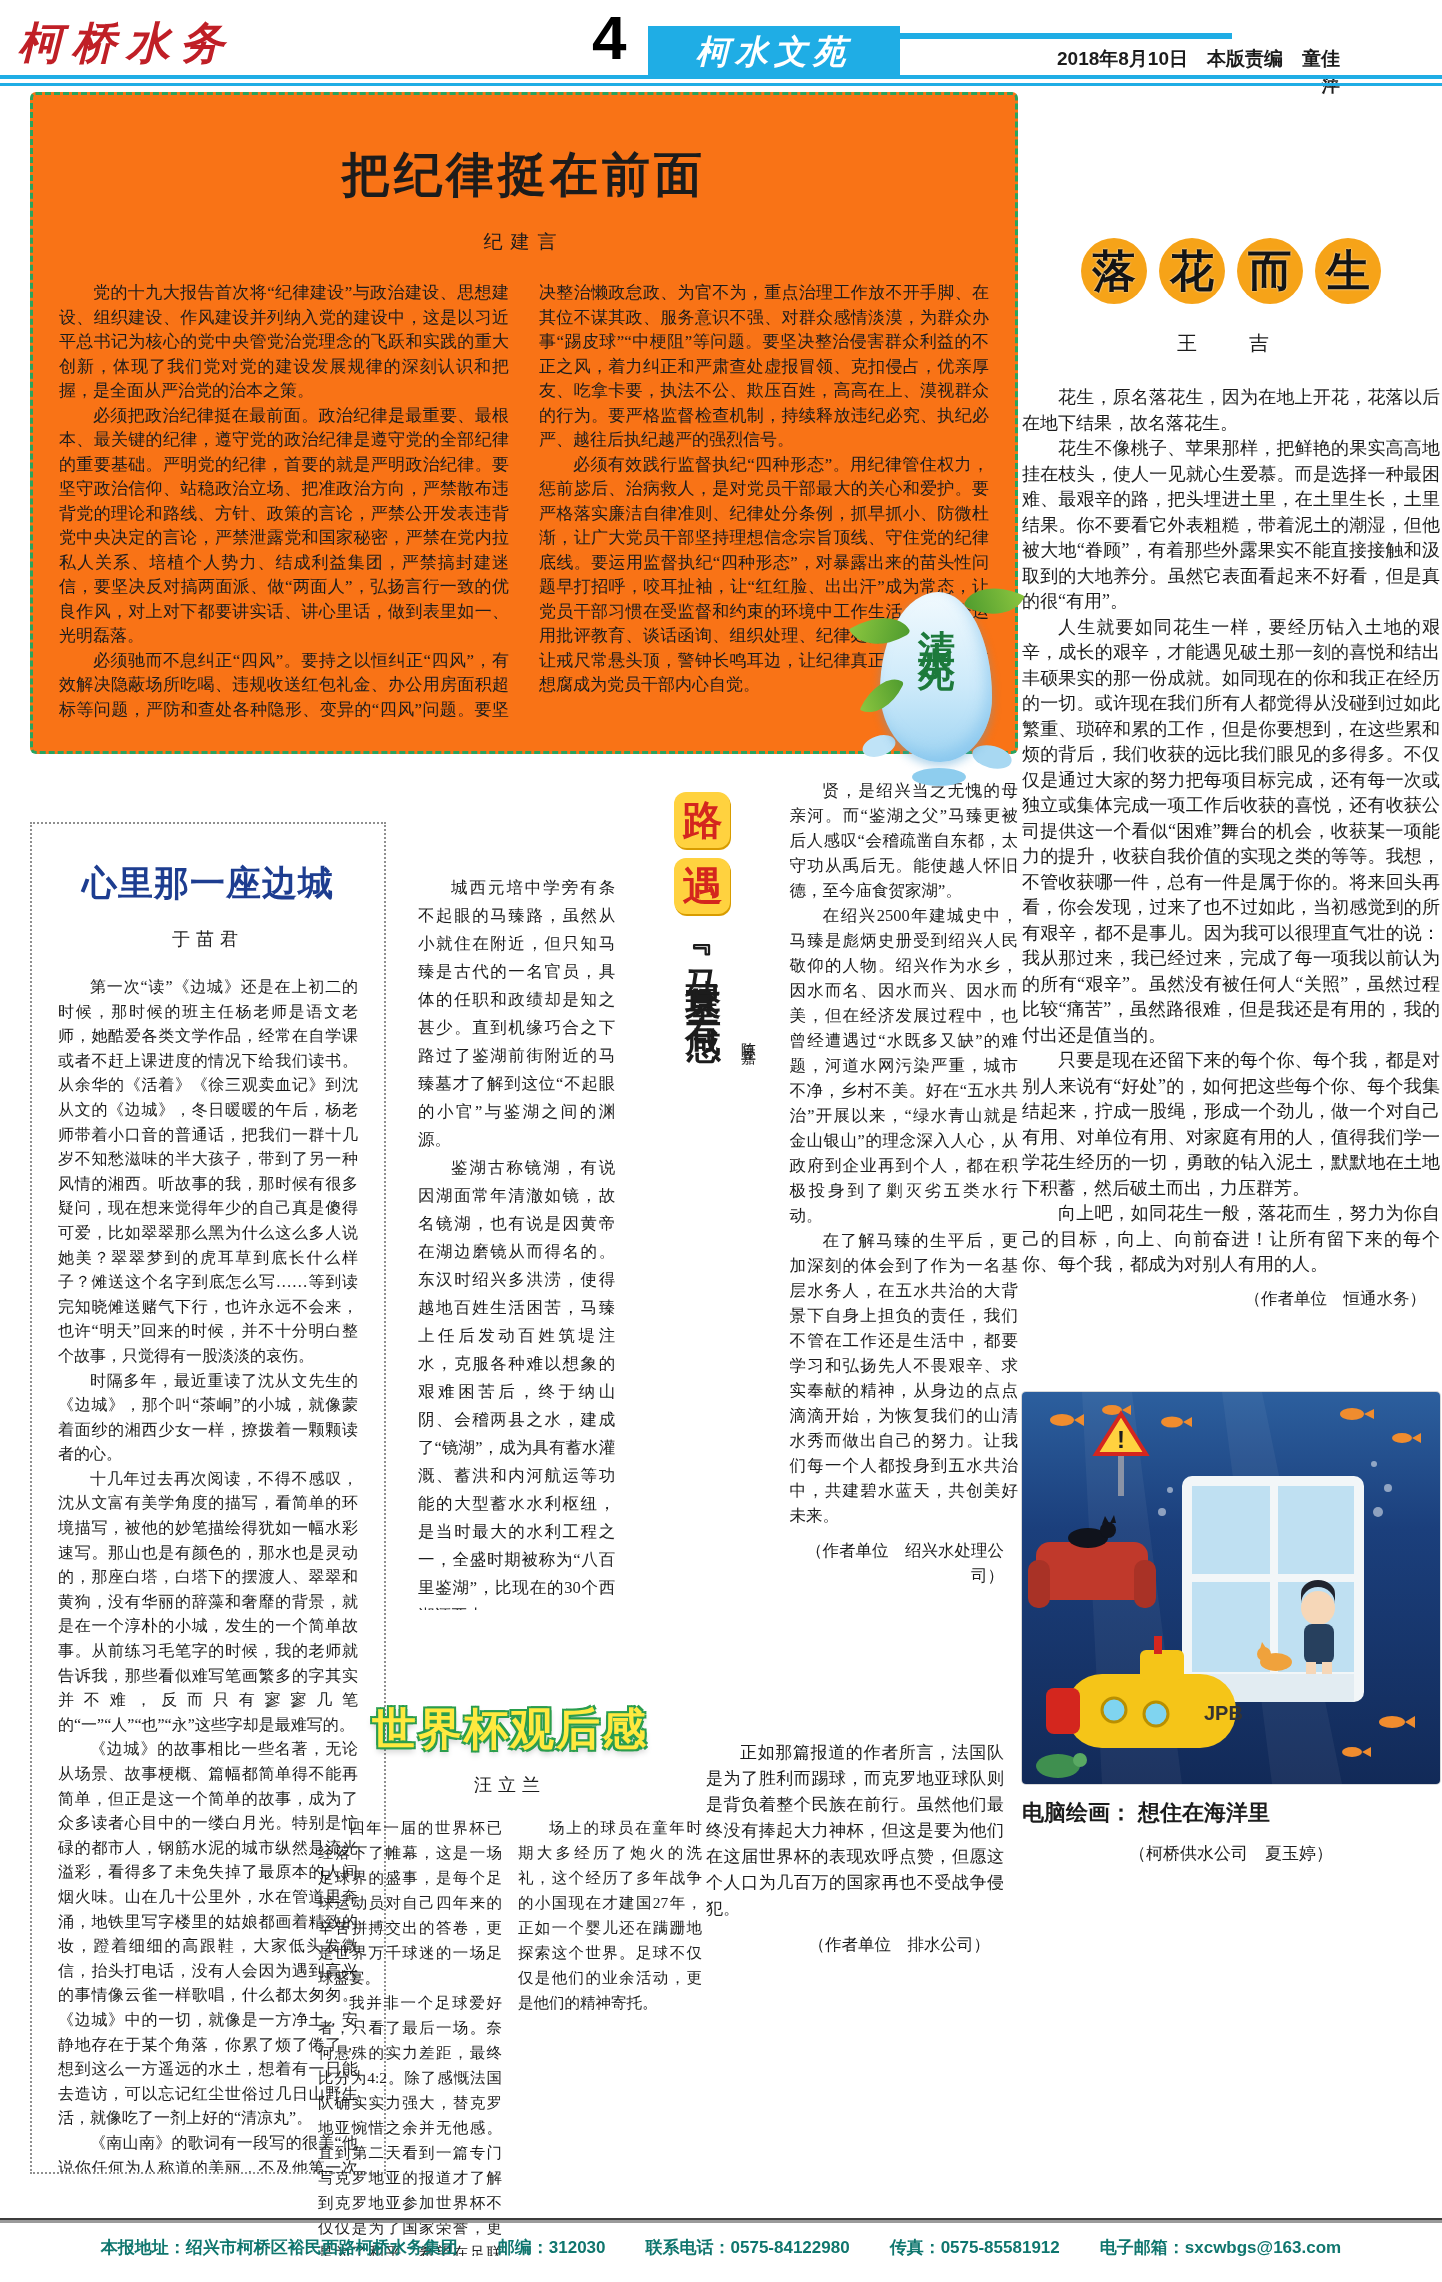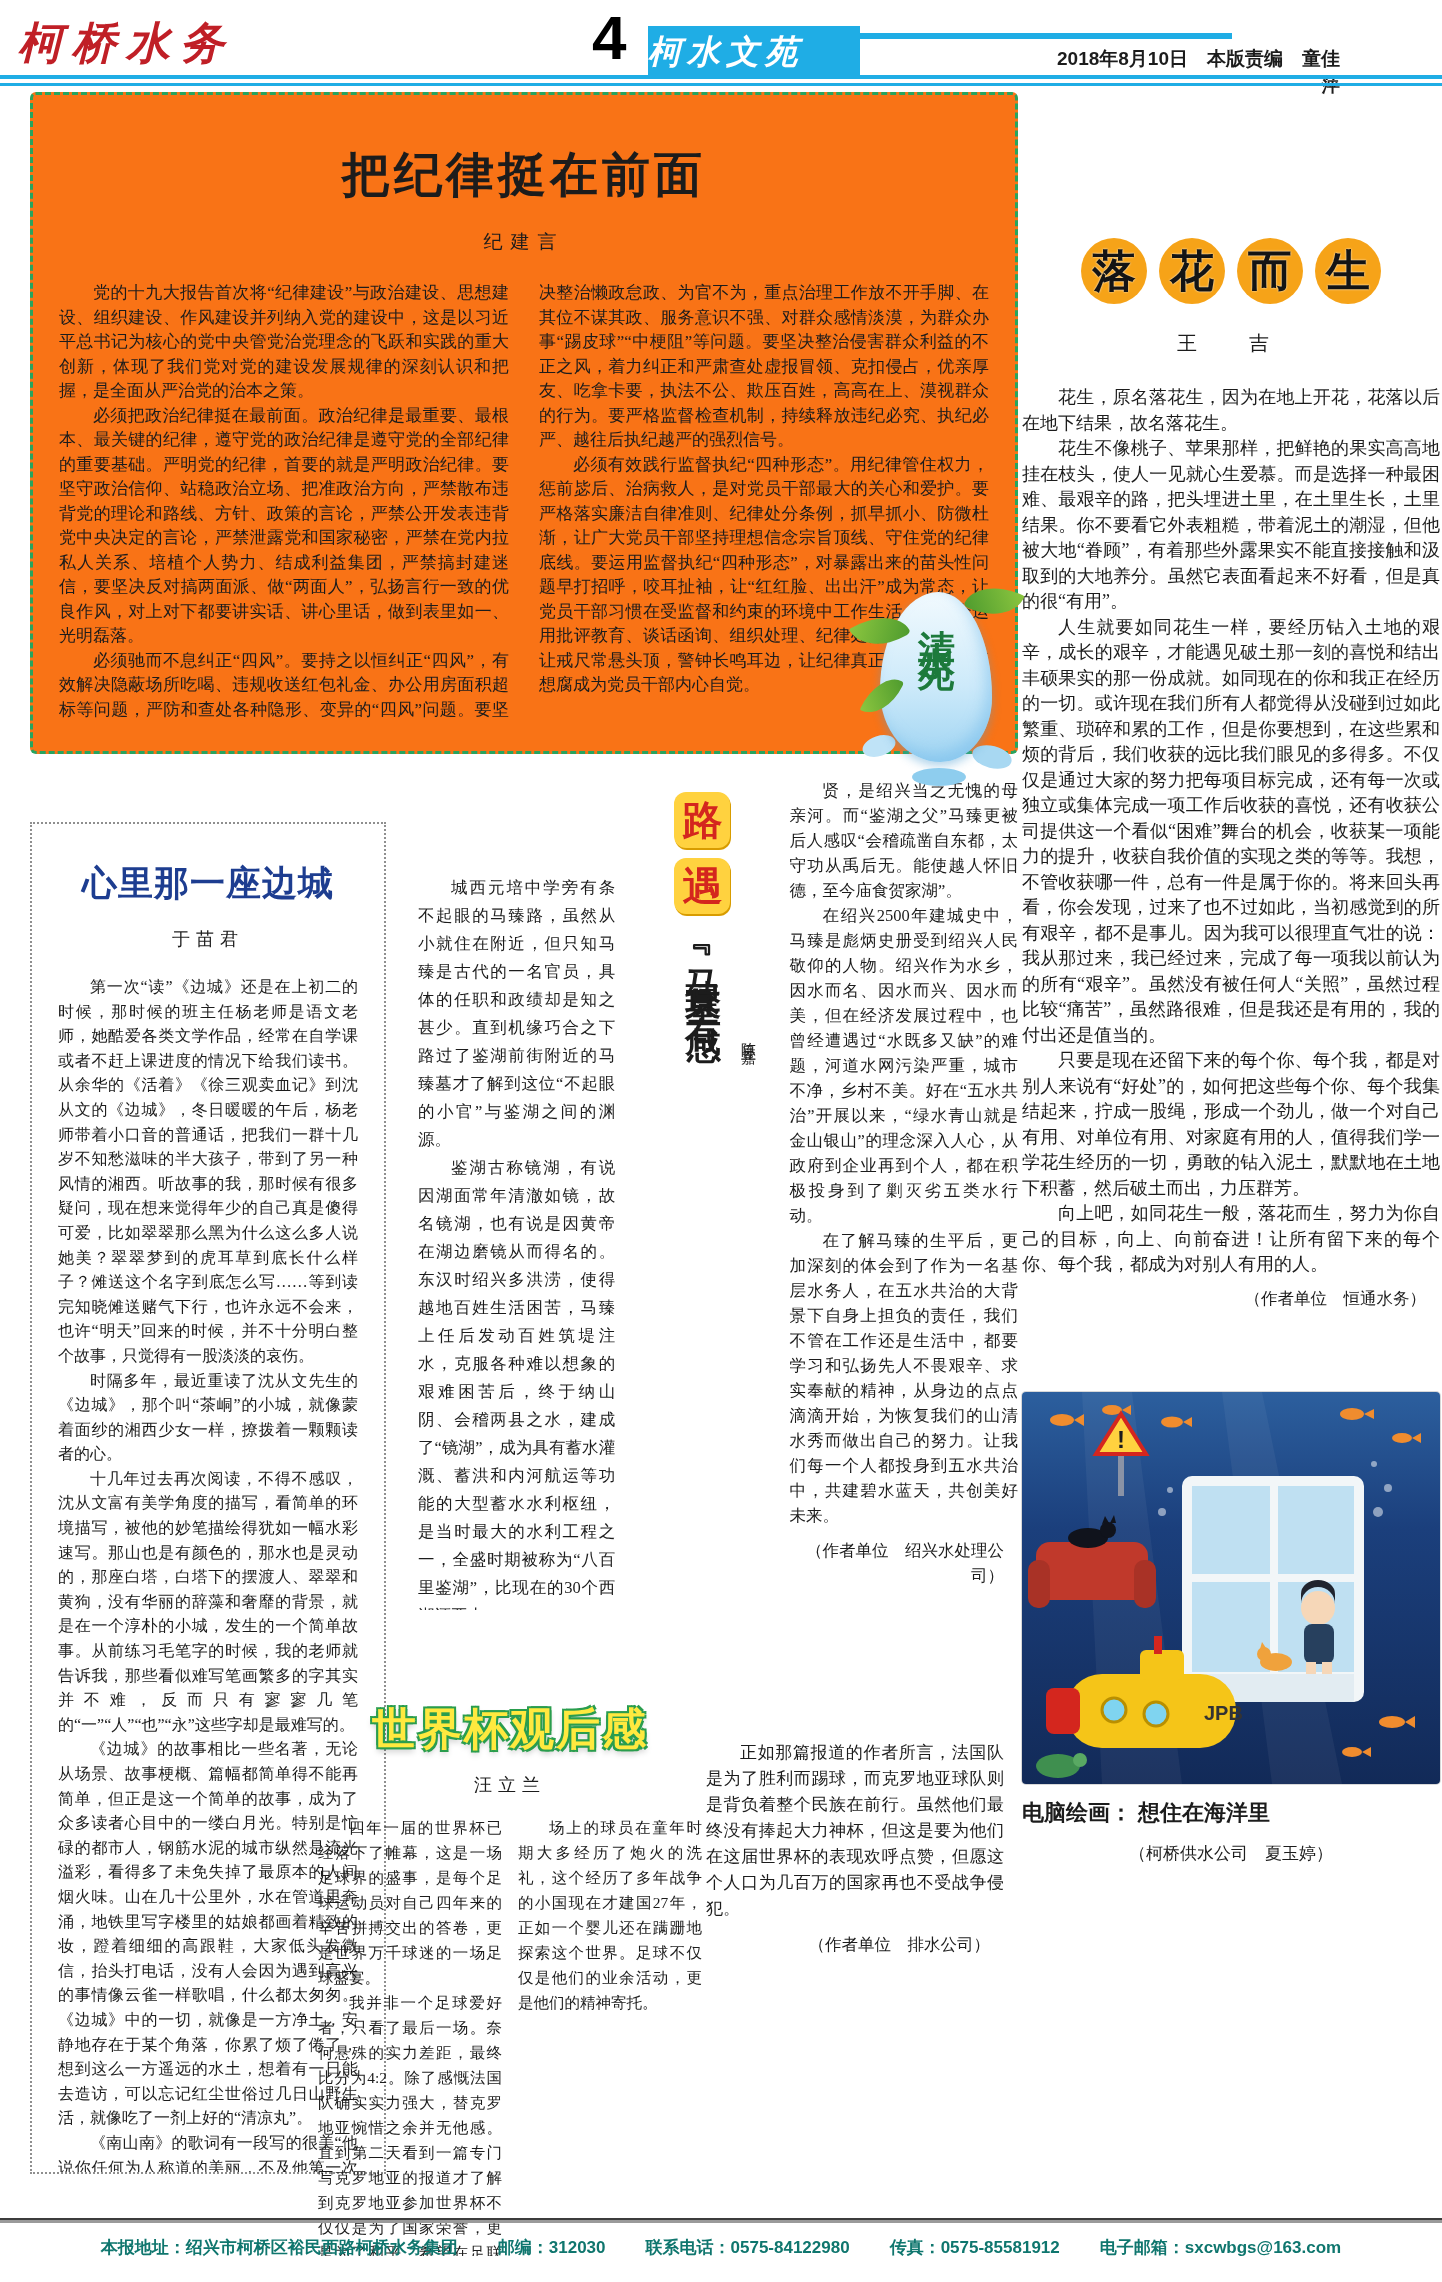--- a/index.html
+++ b/index.html
@@ -3,22 +3,22 @@
 <meta charset="utf-8">
 <style>
   html,body{margin:0;padding:0;background:#e8e8e4;}
   #canvas{position:relative;width:1442px;height:2282px;background:#ffffff;margin:0 auto;
           font-family:"Liberation Serif","DejaVu Serif",serif;color:#1c1c1c;overflow:hidden;}
   
   .brand{position:absolute;left:18px;top:14px;font-size:44px;font-weight:bold;font-style:italic;
          color:#c01f26;letter-spacing:10px;font-family:"Liberation Serif",serif;}
   .pagenum{position:absolute;left:592px;top:2px;font-size:62px;font-weight:900;color:#000;
            font-family:"Liberation Sans",sans-serif;}
-  .section-badge{position:absolute;left:648px;top:26px;width:212px;height:52px;background:#1fadе5;
-           background:#1fade5;display:flex;align-items:center;justify-content:flex-start;}
+  .section-badge{position:absolute;left:648px;top:26px;width:252px;height:52px;background:#1fadе5;
+           background:#1fade5;display:flex;align-items:center;justify-content:center;}
   .section-badge span{color:#fff;font-size:33px;font-weight:bold;font-style:italic;letter-spacing:6px;}
   .cyan-seg{position:absolute;left:860px;top:33px;width:372px;height:6px;background:#1fade5;}
   .dateline{position:absolute;left:1040px;top:46px;width:300px;text-align:right;font-size:19px;
             font-weight:bold;font-family:"Liberation Sans",sans-serif;}
   .rule1{position:absolute;left:0;top:75px;width:1442px;height:4px;background:#1fade5;}
   .rule2{position:absolute;left:0;top:83px;width:1442px;height:3px;background:#1fade5;}
   
   .main-box{position:absolute;left:30px;top:92px;width:982px;height:656px;
             border:3px dashed #27a45f;border-radius:6px;background:#f97316;}
   .main-title{margin-top:48px;text-align:center;font-size:48px;font-weight:900;letter-spacing:4px;

